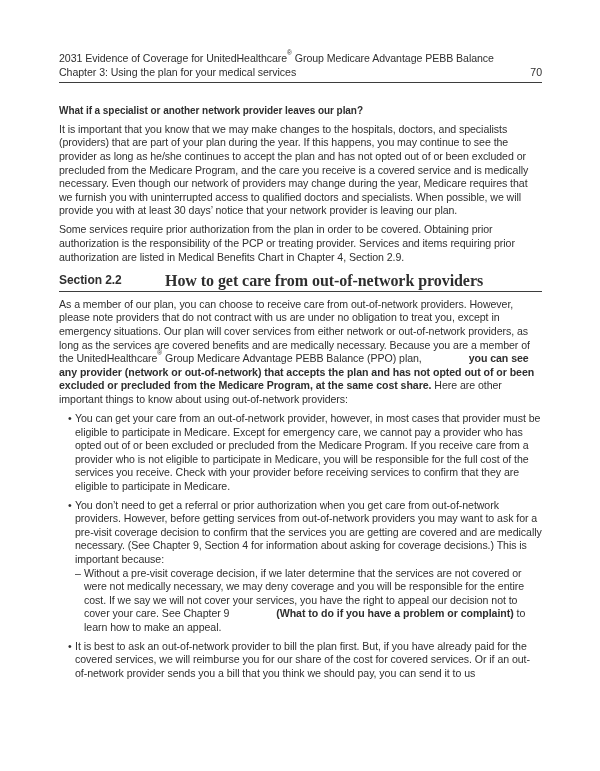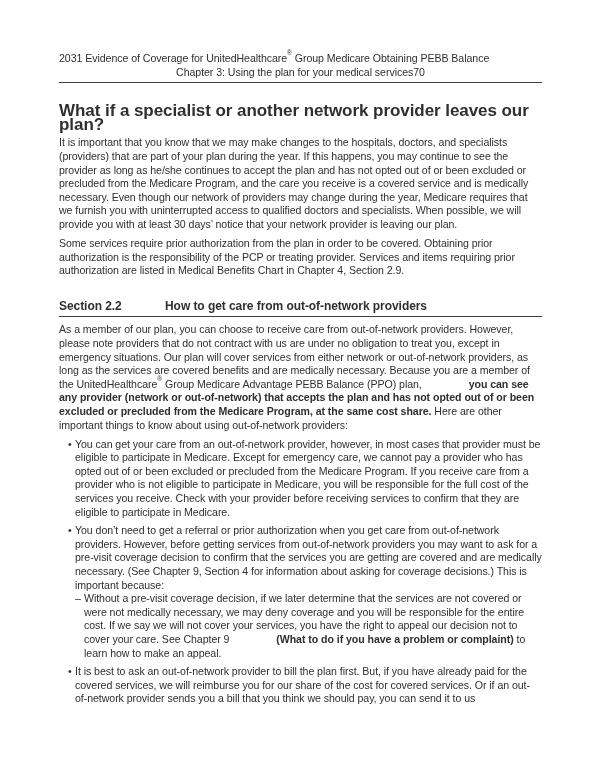--- a/index.html
+++ b/index.html
@@ -29,51 +29,52 @@
     font-size: 0.62em;
     line-height: 0;
     position: relative;
     top: -0.35em;
   }
   .doc-title {
     margin: 0;
   }
   .chapter-row {
     display: flex;
-    justify-content: center;
+    justify-content: space-between;
     align-items: baseline;
   }
   .header-rule {
     border: none;
     border-top: 1.6px solid #3d3d3d;
     margin: 3px 0 0 0;
   }
   .q-heading {
     font-weight: bold;
     margin: 21px 0 5px 0;
-    font-size: 17px;
+    font-size: 10px;
   }
   p.body-para {
     margin: 0 0 5.5px 0;
   }
   .section-head {
     display: flex;
-    margin-top: 22px;
+    margin-top: 10px;
     padding-bottom: 3px;
     border-bottom: 1.6px solid #3d3d3d;
   }
   .section-label {
     font-weight: bold;
     font-size: 12px;
     width: 106px;
     flex: none;
   }
   .section-title {
     font-weight: bold;
-    font-size: 12px;
+    font-size: 16px;
+    font-family: Liberation Serif, serif;
   }
   .intro-para {
     margin: 6px 0 5.5px 0;
   }
   .bullet-list {
     margin: 0;
   }
   .bullet-item {
     display: flex;
     margin: 0 0 5px 0;
@@ -95,21 +96,21 @@
   }
   .bold { font-weight: bold; margin-left: 44px; }
 </style>
 </head>
 <body>
 
 <div class="page">
   <div class="content">
 
     <header>
-      <div class="doc-title"><span>2031 Evidence of Coverage for UnitedHealthcare</span><sup class="reg">®</sup><span> Group Medicare Obtaining PEBB Balance</span></div>
+      <div class="doc-title"><span>2031 Evidence of Coverage for UnitedHealthcare</span><sup class="reg">®</sup><span> Group Medicare Advantage PEBB Balance</span></div>
       <div class="chapter-row">
         <span>Chapter 3: Using the plan for your medical services</span>
         <span>70</span>
       </div>
       <hr class="header-rule">
     </header>
 
     <main>
 
       <div class="q-heading">What if a specialist or another network provider leaves our plan?</div>

